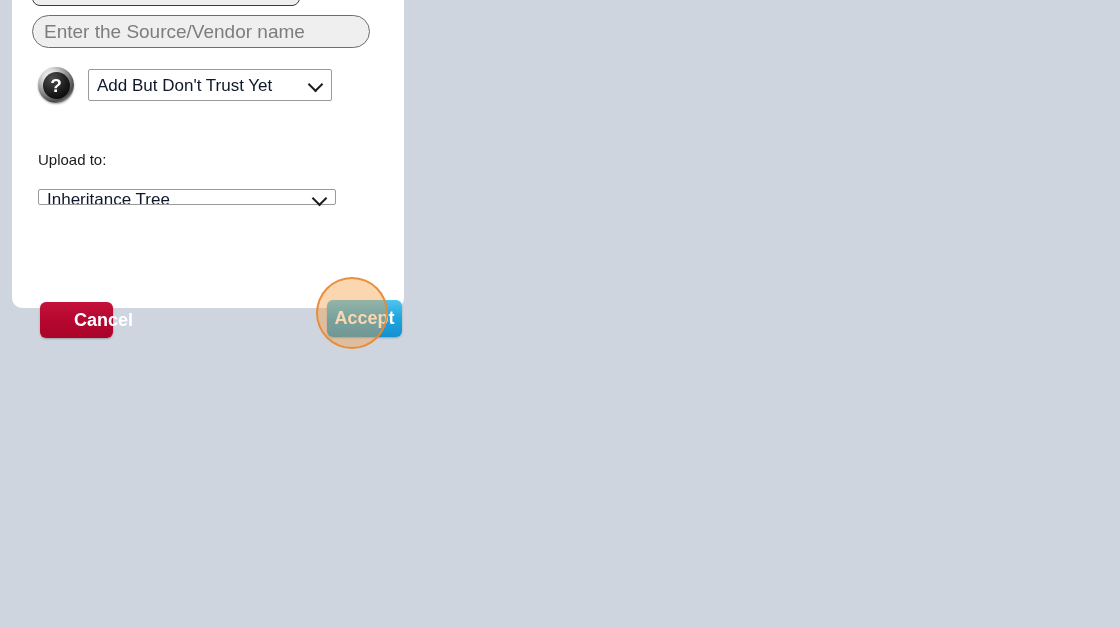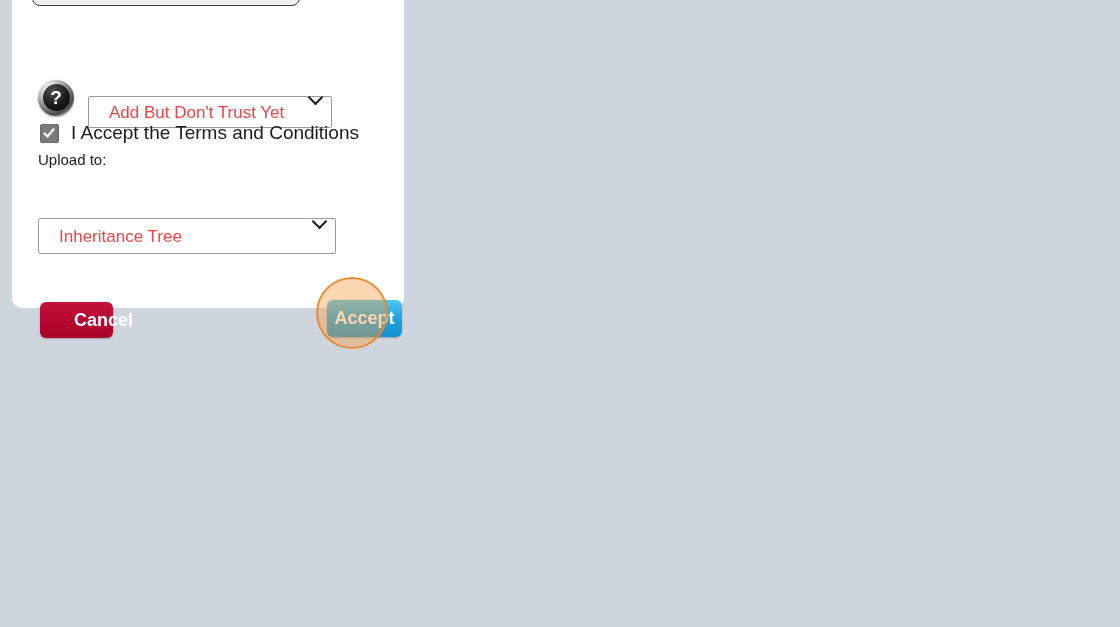--- a/index.html
+++ b/index.html
@@ -109,25 +109,24 @@
     line-height: 1;
   }
 
   .select-box {
     -webkit-appearance: none;
     appearance: none;
     background: #ffffff;
     border: 1px solid #9a9a9a;
     border-radius: 2px;
     font-family: "Liberation Sans", sans-serif;
-    color: #ef4444;
-    box-sizing: border-box;
-    padding: 0 30px 0 20px;
+    color: #0f172a;
+    box-sizing: border-box;
+    padding: 0 30px 0 8px;
     outline: none;
-    margin-top: 29px;
   }
   .select-wrap { position: relative; display: inline-block; }
   .select-wrap .chev {
     position: absolute;
     right: 11px;
     top: 50%;
     width: 9px;
     height: 9px;
     margin-top: -6px;
     border-right: 2px solid #1c1c1c;
@@ -178,21 +177,21 @@
   #upload-to-label {
     position: absolute;
     left: 26px;
     top: 211px;
     font-family: "Liberation Sans", sans-serif;
     font-size: 15px;
     color: #1b1b1b;
   }
 
   #tree-select-wrap { position: absolute; left: 26px; top: 249px; }
-  #tree-select { width: 298px; height: 36px; font-size: 17px; }
+  #tree-select { width: 298px; height: 16px; font-size: 17px; }
 
   .account-row {
     position: absolute;
     left: 36px;
     top: 295px;
     display: flex;
     align-items: center;
   }
   .cloud-icon {
     width: 40px;
@@ -261,37 +260,34 @@
   }
 </style>
 </head>
 <body>
 
 <div id="upload-panel">
   <div class="panel-inner">
 
     <input id="title-input" type="text" placeholder="" style="">
 
+    <input id="vendor-input" type="text" placeholder="Enter the Source/Vendor name" style="">
 
     <div class="trust-row">
       <div class="help-icon">
         <div class="disc">?</div>
       </div>
       <div class="select-wrap" style="margin-left:14px;">
         <select id="trust-select" class="select-box">
           <option>Add But Don't Trust Yet</option>
         </select>
         <span class="chev"></span>
       </div>
     </div>
 
-    <div class="terms-row">
-      <span class="checkbox"></span>
-      <span class="terms-label">I Accept the Terms and Conditions</span>
-    </div>
 
     <div id="upload-to-label">Upload to:</div>
 
     <div class="select-wrap" id="tree-select-wrap">
       <select id="tree-select" class="select-box">
         <option>Inheritance Tree</option>
       </select>
       <span class="chev"></span>
     </div>
 

